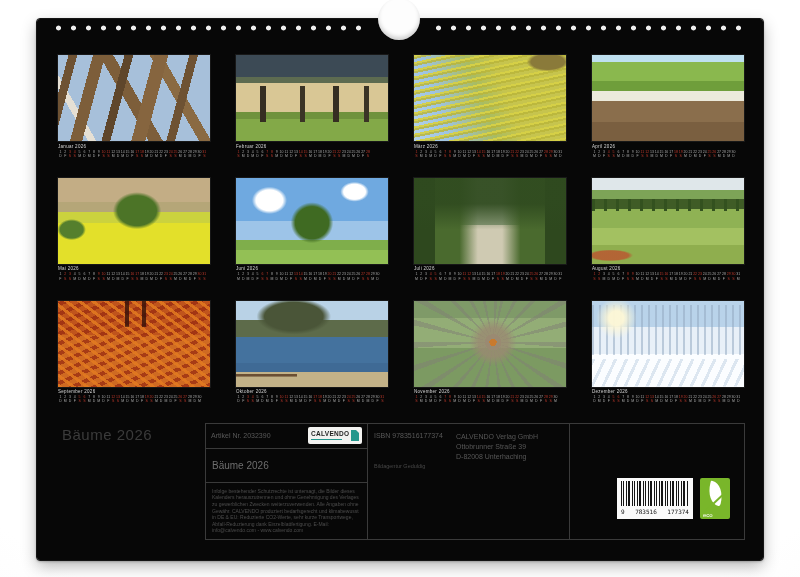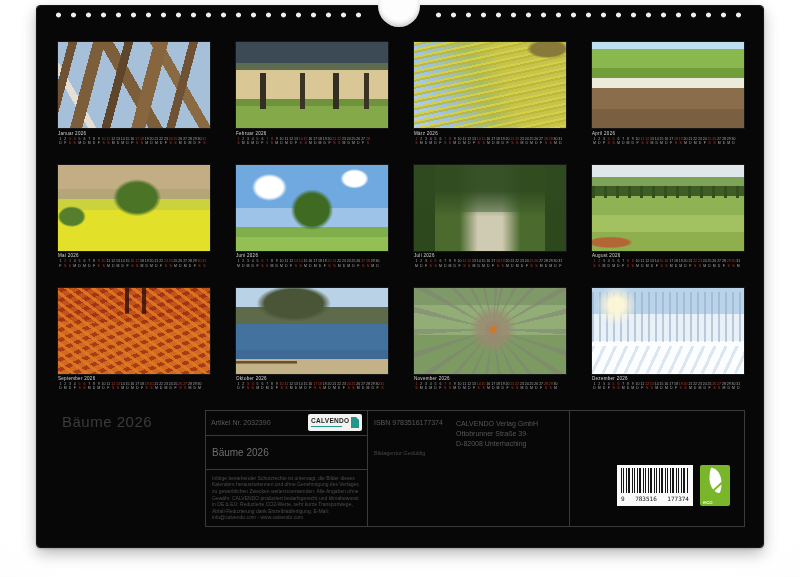--- a/index.html
+++ b/index.html
@@ -1,19 +1,19 @@
 <!DOCTYPE html>
 <html><head>
 <meta charset="utf-8">
 <style>
   html,body{margin:0;padding:0;}
   body{font-family:"Liberation Sans", sans-serif; background:#fff;}
   .stage{position:relative;width:800px;height:577px;overflow:hidden;
          background:radial-gradient(130% 130% at 50% 40%, #ffffff 55%, #f1f1f1 100%);}
-  .calendar{position:absolute;left:37px;top:6px;width:726px;height:541px;
+  .calendar{position:absolute;left:37px;top:19px;width:726px;height:541px;
             background:#070707;border-radius:3px;outline:1px solid #151515;
             box-shadow:0 6px 16px rgba(0,0,0,.30), 0 1px 3px rgba(0,0,0,.45);}
   
   .binding{position:absolute;top:5px;height:8px;
            background-image:radial-gradient(circle, #ededed 2.1px, rgba(0,0,0,0) 2.8px);
            background-size:15px 8px;background-repeat:repeat-x;background-position:2px 50%;}
   .binding.left{left:12px;width:322px;}
   .binding.right{left:392px;width:322px;}
   .notch{position:absolute;top:-21px;left:341px;width:42px;height:42px;border-radius:50%;
          background:#fdfdfd;box-shadow:inset 0 -3px 4px rgba(0,0,0,.18);}

